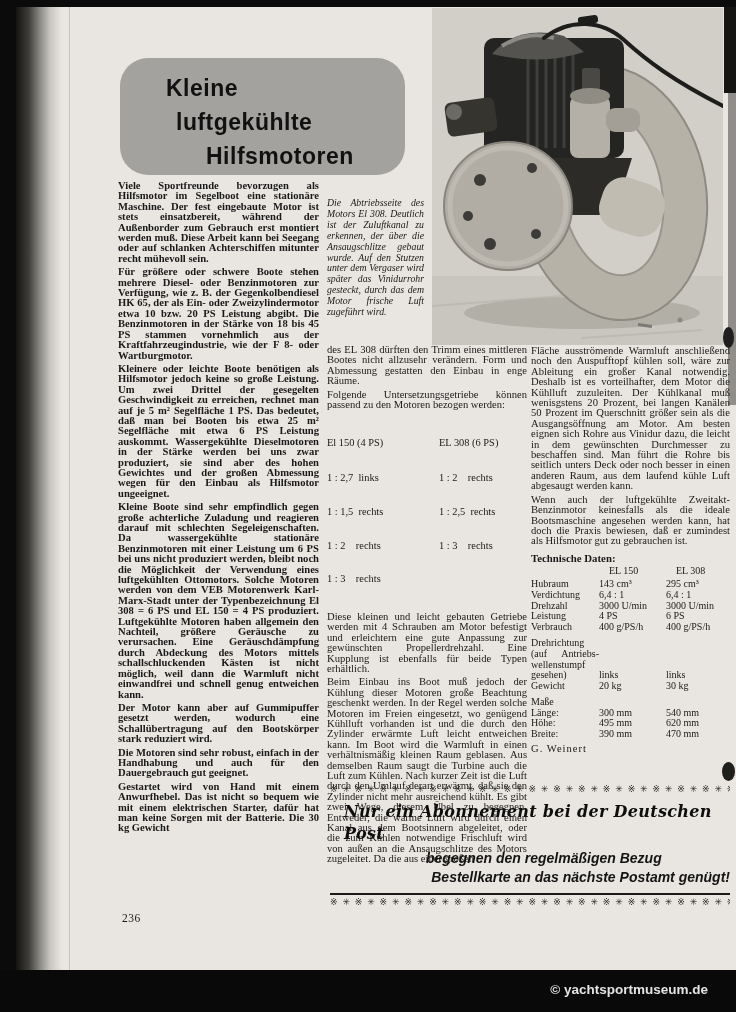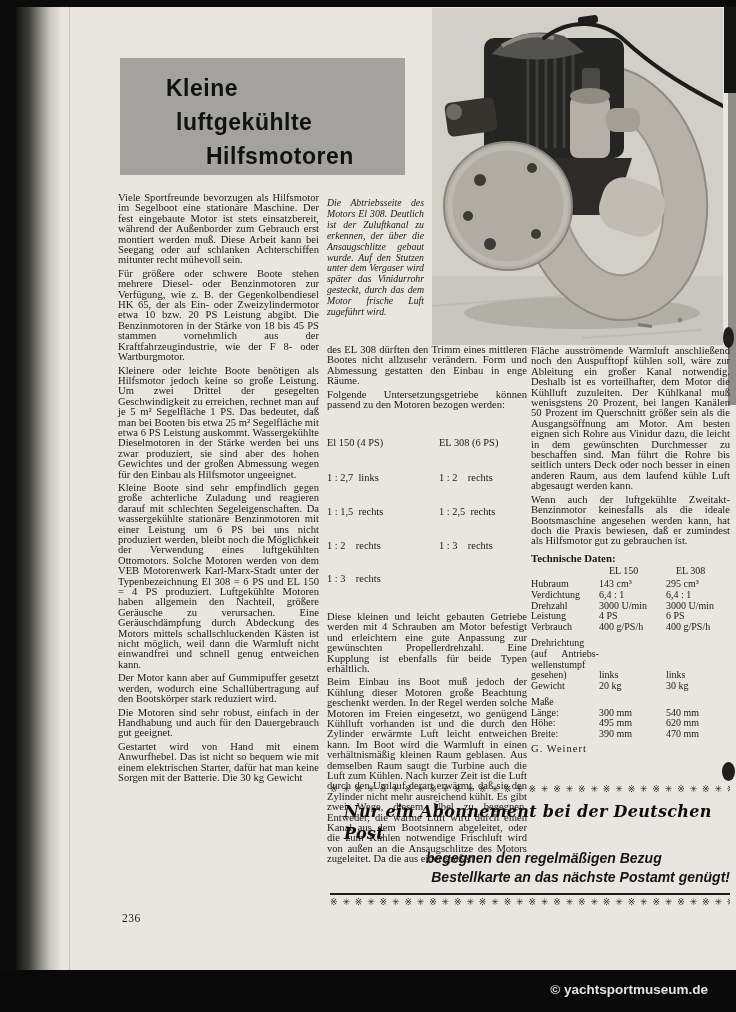--- a/index.html
+++ b/index.html
@@ -6,32 +6,32 @@
   .stage{position:relative;width:736px;height:1012px;background:#0b0b0b;overflow:hidden;
          font-family:"Liberation Serif", serif;color:#191919;}
   .paper{position:absolute;left:16px;top:7px;width:720px;height:963px;background:#e9e6e1;
          border-bottom-left-radius:22px;}
   .spine{position:absolute;left:16px;top:7px;width:46px;height:963px;
          background:linear-gradient(90deg,#131311 0%,#403e3a 28%,#8b8984 52%,#c9c6c0 74%,rgba(233,230,225,0) 100%);}
   .spine-line{position:absolute;left:69px;top:7px;width:1px;height:963px;background:#b6b3ad;opacity:.7;}
 
   
   .title-box{position:absolute;left:120px;top:58px;width:285px;height:117px;background:#a3a29e;
-             padding-top:13px;box-sizing:border-box;}
+             padding-top:13px;box-sizing:border-box;border-radius:28px;}
   .title-line{font-family:"Liberation Sans", sans-serif;font-weight:bold;font-size:23px;line-height:34px;
               color:#111;letter-spacing:.5px;}
   .tl0{margin-left:46px;} .tl1{margin-left:56px;} .tl2{margin-left:86px;}
 
   
   .photo{position:absolute;left:432px;top:8px;width:291px;height:337px;background:#d2cfc9;overflow:hidden;}
 
   
   .col{position:absolute;text-align:justify;font-size:10.6px;line-height:10.4px;hyphens:auto;}
   .col p{margin:0 0 3px 0;}
-  .col1{left:118px;top:193px;width:201px;}
+  .col1{left:118px;top:181px;width:201px;font-weight:bold;}
   .col2{left:327px;top:345px;width:200px;}
   .col3{left:531px;top:346px;width:199px;}
   .caption{position:absolute;left:327px;top:198px;width:97px;font-style:italic;font-size:9.8px;
            line-height:10.9px;text-align:justify;hyphens:auto;}
 
   
   .gear{display:flex;margin:4px 0 5px 0;white-space:pre;}
   .gear-block{line-height:11.2px;font-size:10.4px;}
   .gear-left{width:112px;} .gear-right{width:88px;}
   .gear-h{margin-bottom:2px;}

